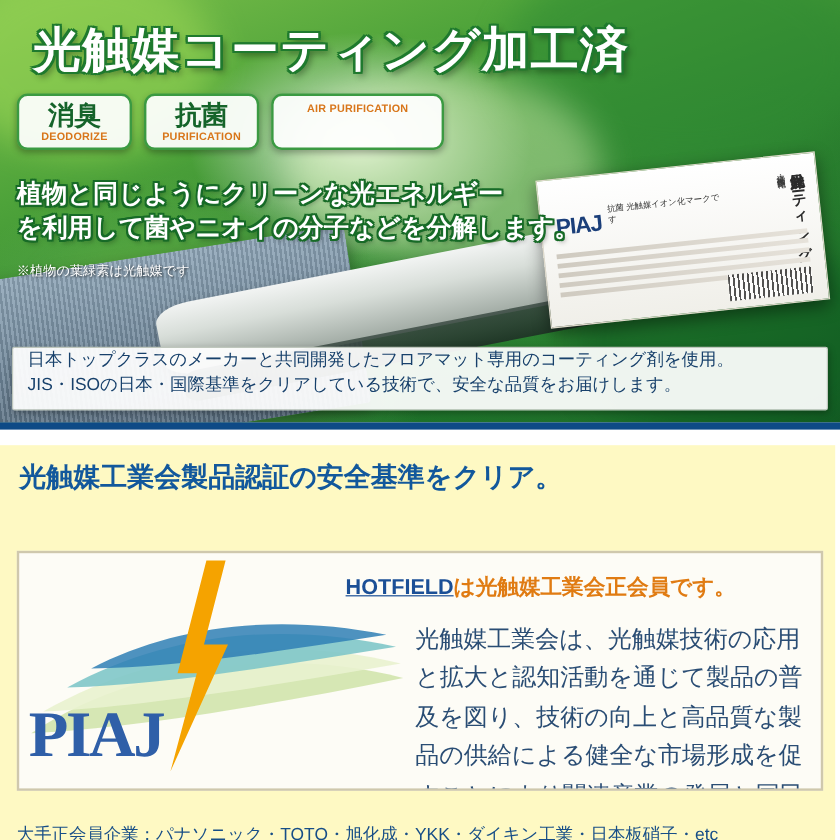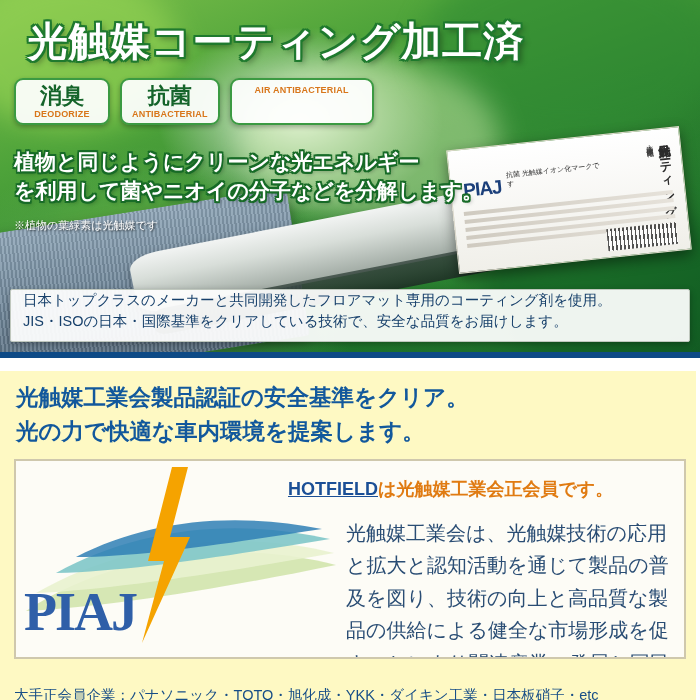--- a/index.html
+++ b/index.html
@@ -350,24 +350,24 @@
 
     <div id="main-heading">光触媒コーティング加工済</div>
 
     <div id="badges">
       <div class="badge">
         <div class="jp">消臭</div>
         <div class="en">DEODORIZE</div>
       </div>
       <div class="badge">
         <div class="jp">抗菌</div>
-        <div class="en">ANTIBACTERIAL</div>
+        <div class="en">PURIFICATION</div>
       </div>
       <div class="badge wide">
-        <div class="en">AIR ANTIBACTERIAL</div>
+        <div class="en">AIR PURIFICATION</div>
       </div>
     </div>
 
     <div id="lead-note">※植物の葉緑素は光触媒です</div>
     <div id="lead">
       <div class="line">植物と同じようにクリーンな光エネルギー</div>
       <div class="line">を利用して菌やニオイの分子などを分解します。</div>
     </div>
 
     <div id="info-box">
@@ -375,21 +375,20 @@
       <div>JIS・ISOの日本・国際基準をクリアしている技術で、安全な品質をお届けします。</div>
     </div>
   </div>
 
   <div id="divider"></div>
 
   <div id="bottom">
 
     <div id="sub-heading">
       <div class="sline">光触媒工業会製品認証の安全基準をクリア。</div>
-      <div class="sline">光の力で快適な車内環境を提案します。</div>
     </div>
 
     <div id="piaj-panel">
 
       <div id="piaj-art">
         <svg width="330" height="196" viewBox="0 0 330 196">
           <path d="M10 150 C 90 96, 210 76, 320 104 C 212 126, 96 146, 10 150 Z" fill="#cfe3a8" opacity="0.85"></path>
           <path d="M20 132 C 104 84, 214 66, 318 92 C 214 110, 102 128, 20 132 Z" fill="#e9f2cf" opacity="0.9"></path>
           <path d="M40 112 C 120 68, 216 56, 314 78 C 216 94, 118 110, 40 112 Z" fill="#7fc6c9" opacity="0.9"></path>
           <path d="M60 96 C 130 60, 214 50, 306 68 C 214 82, 126 96, 60 96 Z" fill="#2f7fb5" opacity="0.85"></path>

